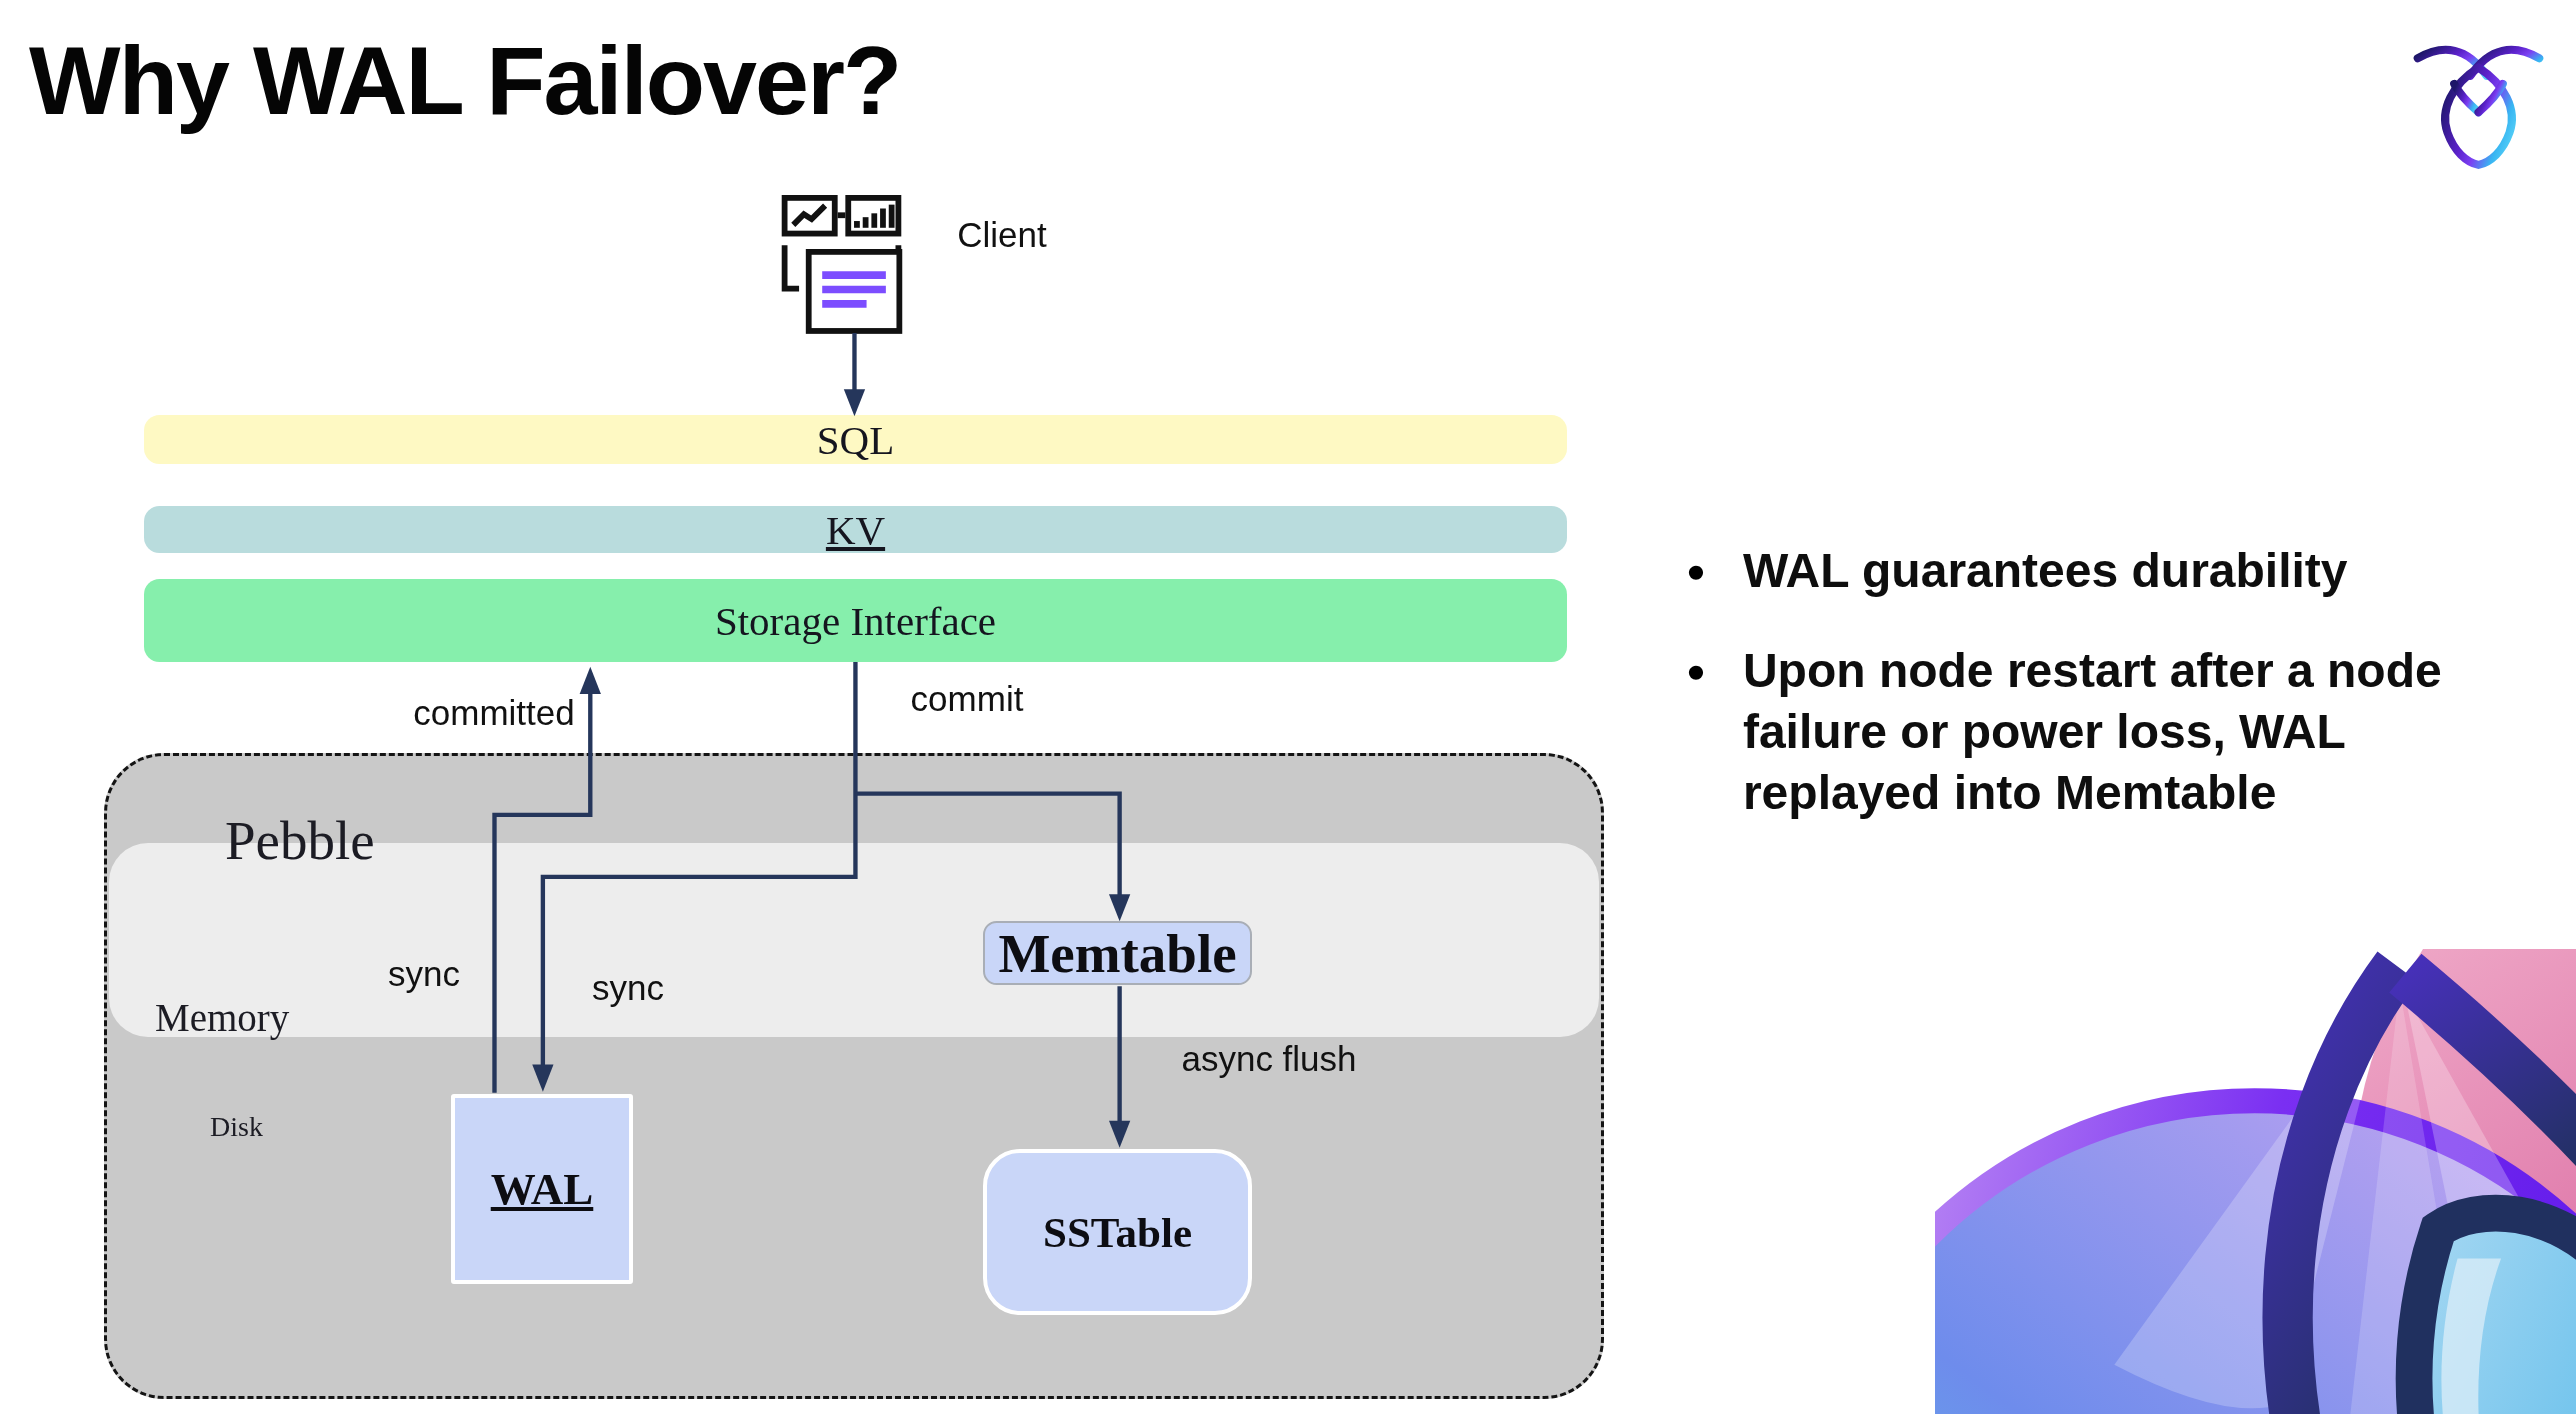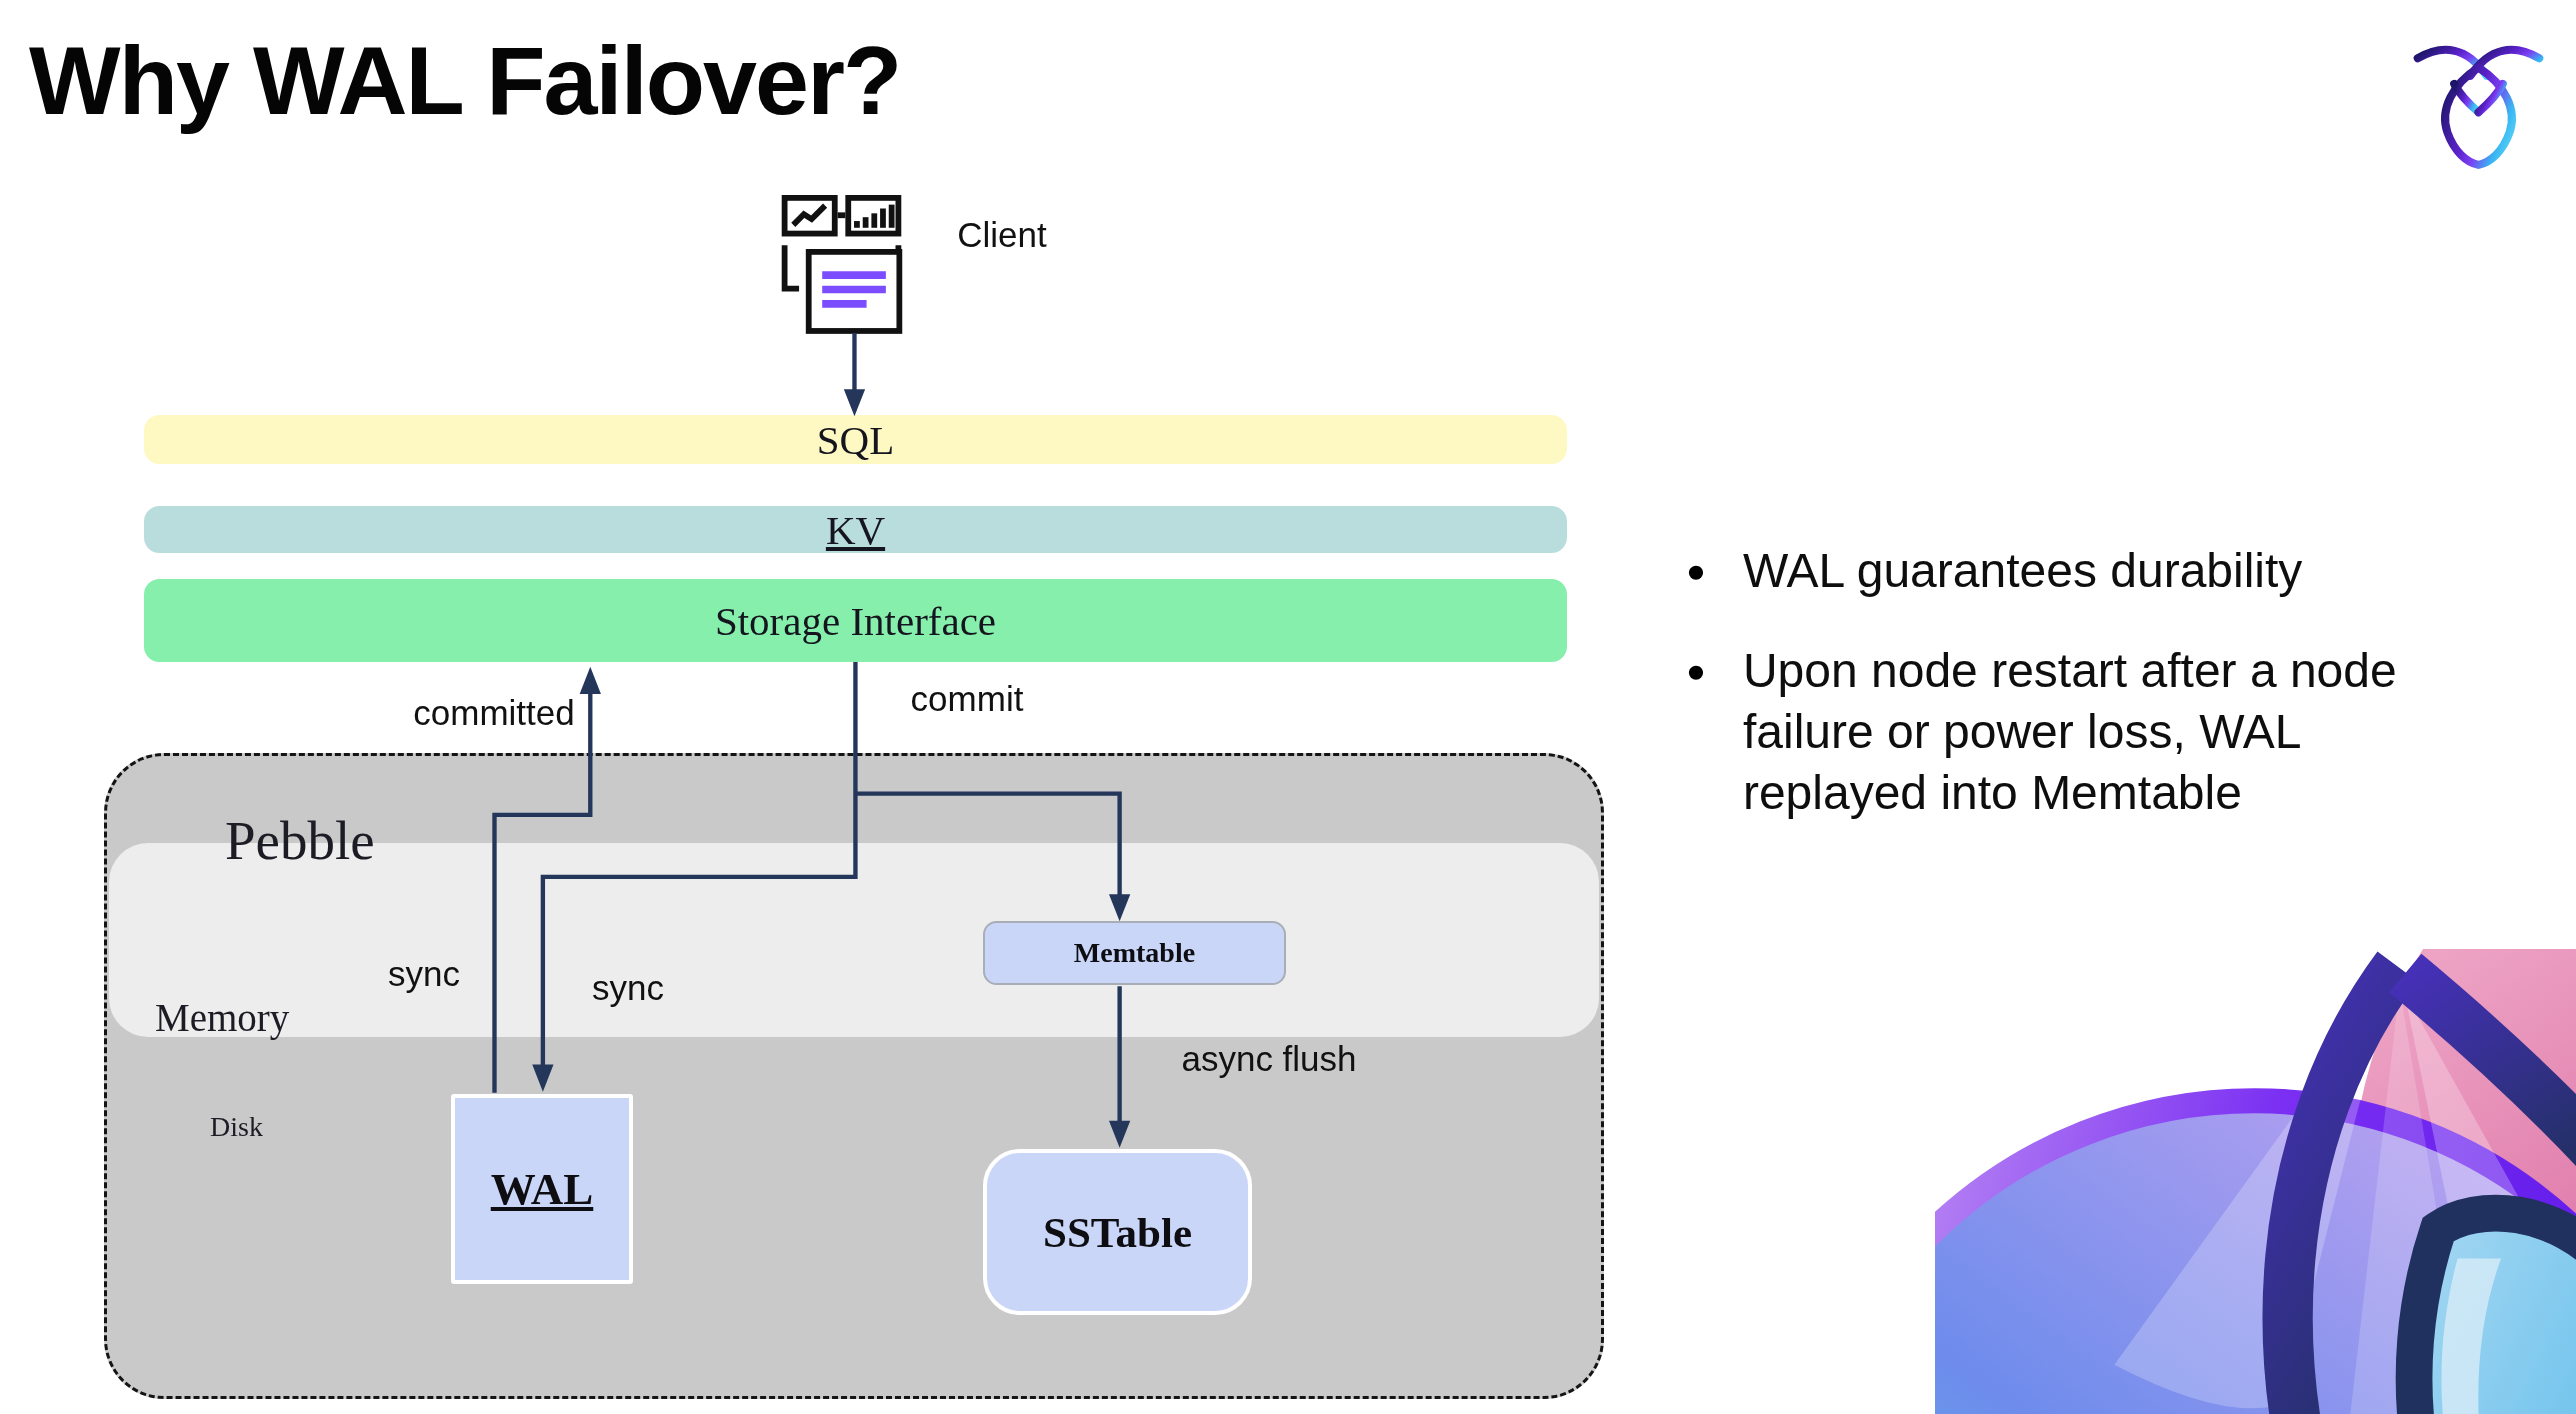--- a/index.html
+++ b/index.html
@@ -45,42 +45,42 @@
   .lbl-memory{left:155px;top:995px;font-size:39px;}
   .lbl-disk{left:210px;top:1111px;font-size:28px;}
   
   .node{
     position:absolute;background:var(--node-fill);
     display:flex;align-items:center;justify-content:center;
     font-family:"Liberation Serif",serif;font-weight:bold;color:#0d0d12;
     z-index:6;
   }
   .node-wal{left:451px;top:1094px;width:182px;height:190px;border:4.8px solid #fff;border-radius:3px;font-size:45px;text-decoration:underline;}
-  .node-memtable{left:983px;top:921px;width:303px;height:64px;border:2.9px solid #a9aeb6;border-radius:13.5px;font-size:28px;}
+  .node-memtable{left:983px;top:921px;width:269px;height:64px;border:2.9px solid #a9aeb6;border-radius:13.5px;font-size:55px;}
   .node-sstable{left:983px;top:1149px;width:269px;height:166px;border:4.8px solid #fff;border-radius:37px;font-size:43px;}
   
   .edge-label{
     position:absolute;transform:translate(-50%,-50%);
     font-size:35px;color:#111;white-space:nowrap;z-index:7;
   }
   .lab-client{left:1002px;top:235px;}
   .lab-committed{left:494px;top:713px;}
   .lab-commit{left:967px;top:699px;}
   .lab-sync-l{left:424px;top:974px;}
   .lab-sync-r{left:628px;top:988px;}
   .lab-async{left:1269px;top:1059px;}
   
   .overlay{position:absolute;left:0;top:0;z-index:5;}
   .client-icon{position:absolute;left:774px;top:189px;z-index:4;}
   .logo{position:absolute;left:2411px;top:35px;}
   
   .bullets{position:absolute;left:1686px;top:540px;width:852px;display:flex;flex-direction:column;gap:39px;}
   .bullet{display:flex;gap:37px;}
   .bullet .dot{font-size:33px;line-height:61px;color:#000;}
-  .bullet .txt{width:701px;font-size:48px;line-height:61px;color:#0e0e0e;}
+  .bullet .txt{width:701px;font-size:48px;line-height:61px;color:#0e0e0e;font-weight:bold;}
   
   .brand-art{position:absolute;right:0;bottom:0;width:641px;height:466px;overflow:hidden;}
 </style>
 </head>
 <body>
 
 <div class="slide">
 
   <div class="title">Why WAL Failover?</div>
 

